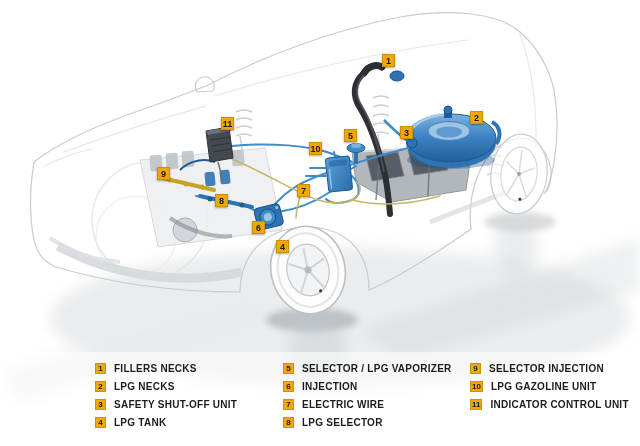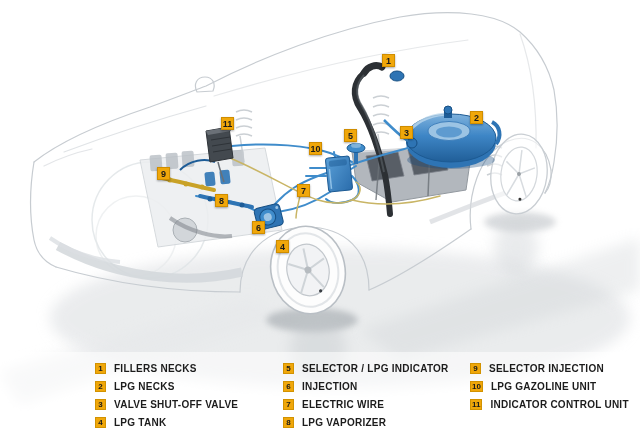--- a/index.html
+++ b/index.html
@@ -232,43 +232,43 @@
         <div class="legend-item">
     <span class="legend-badge">1</span>
     <span class="legend-label">FILLERS NECKS</span>
   </div>
         <div class="legend-item">
     <span class="legend-badge">2</span>
     <span class="legend-label">LPG NECKS</span>
   </div>
         <div class="legend-item">
     <span class="legend-badge">3</span>
-    <span class="legend-label">VALVE SHUT-OFF VALVE</span>
+    <span class="legend-label">SAFETY SHUT-OFF UNIT</span>
   </div>
         <div class="legend-item">
     <span class="legend-badge">4</span>
     <span class="legend-label">LPG TANK</span>
   </div>
       </div>
       <div class="legend-col c1">
         <div class="legend-item">
     <span class="legend-badge">5</span>
-    <span class="legend-label">SELECTOR / LPG INDICATOR</span>
+    <span class="legend-label">SELECTOR / LPG VAPORIZER</span>
   </div>
         <div class="legend-item">
     <span class="legend-badge">6</span>
     <span class="legend-label">INJECTION</span>
   </div>
         <div class="legend-item">
     <span class="legend-badge">7</span>
     <span class="legend-label">ELECTRIC WIRE</span>
   </div>
         <div class="legend-item">
     <span class="legend-badge">8</span>
-    <span class="legend-label">LPG VAPORIZER</span>
+    <span class="legend-label">LPG SELECTOR</span>
   </div>
       </div>
       <div class="legend-col c2">
         <div class="legend-item">
     <span class="legend-badge">9</span>
     <span class="legend-label">SELECTOR INJECTION</span>
   </div>
         <div class="legend-item">
     <span class="legend-badge">10</span>
     <span class="legend-label">LPG GAZOLINE UNIT</span>

